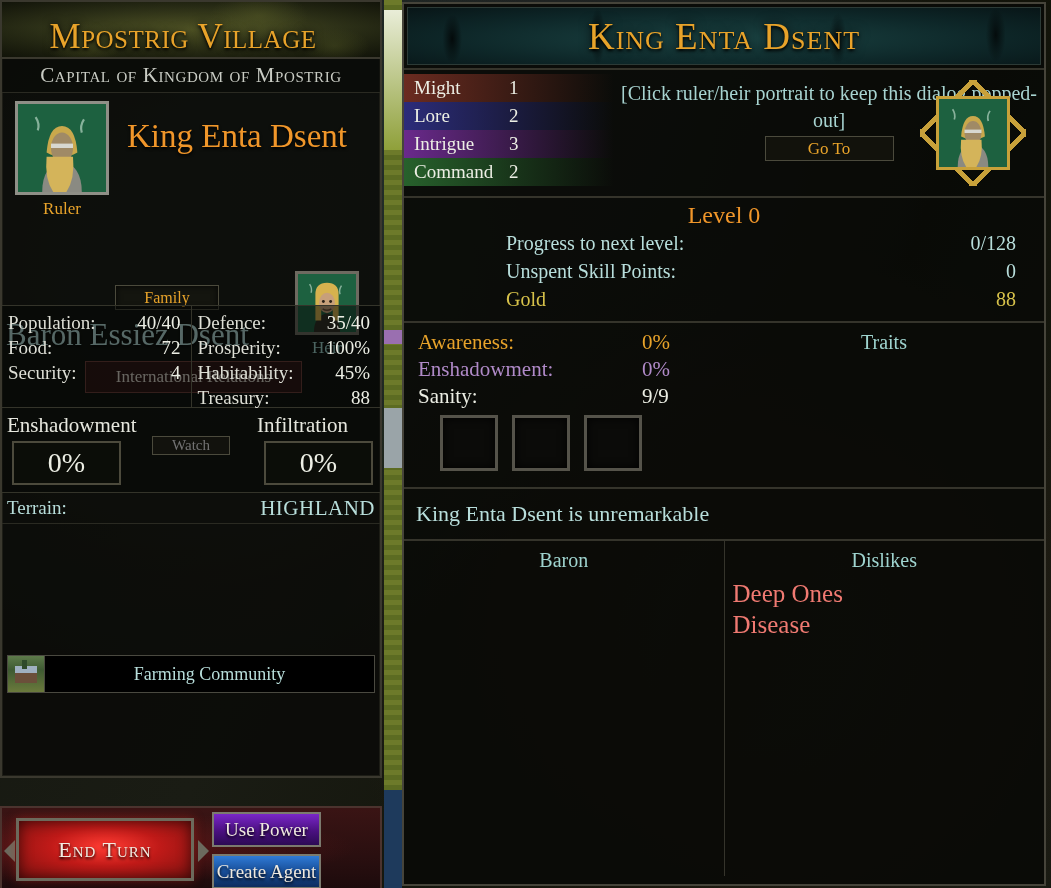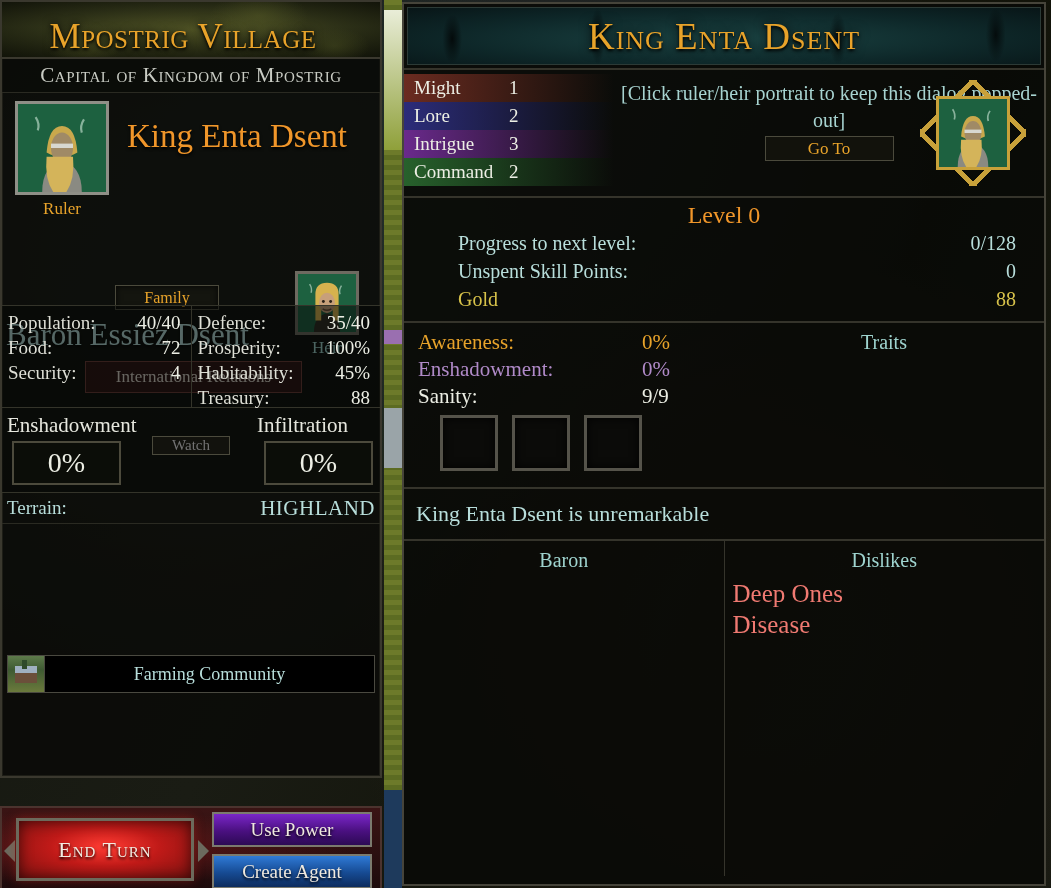--- a/index.html
+++ b/index.html
@@ -156,21 +156,21 @@
       radial-gradient(ellipse at 50% 45%, #ff3b32 0%, #c01a18 45%, #7c1210 100%);
     box-shadow:inset 0 0 14px rgba(0,0,0,.6), 0 0 10px rgba(220,40,30,.35);
     display:flex; align-items:center; justify-content:center;
     font-variant:small-caps; font-size:22px; letter-spacing:1px; color:#f2ece2;
     text-shadow:0 2px 3px #000;
   }
   .arrow-l,.arrow-r{ position:absolute; top:32px; width:0;height:0; }
   .arrow-l{ left:2px; border-top:11px solid transparent;border-bottom:11px solid transparent;border-right:11px solid #6b6a5e;}
   .arrow-r{ left:196px; border-top:11px solid transparent;border-bottom:11px solid transparent;border-left:11px solid #6b6a5e;}
   .side-btn{
-    position:absolute; left:210px; width:160px; height:35px;
+    position:absolute; left:210px; width:109px; height:35px;
     border:2px solid #7b7a6e;
     display:flex; align-items:center; justify-content:center;
     font-size:19px; color:#efe9df; text-shadow:0 2px 3px #000;
   }
   .side-btn.power{ top:4px; background:linear-gradient(180deg,#7a26c8 0%,#4a1080 55%,#2c0a54 100%); }
   .side-btn.agent{ top:46px; background:linear-gradient(180deg,#2f7ad6 0%,#164a92 55%,#0d2c5e 100%); }
 
   
   #map-sliver{
     position:absolute; left:384px; top:0; width:18px; height:888px;
@@ -243,21 +243,21 @@
       linear-gradient(315deg, transparent 0 24%, #c8a13a 24% 27%, transparent 27%);
   }
   .rf-img{
     position:absolute; left:16px; top:16px; width:74px; height:74px;
     border:3px solid #c8a13a; background:#1d6140; image-rendering:pixelated;
   }
 
   
   .sec-level{ height:125px; padding-top:4px; }
   .level-title{ text-align:center; font-size:24px; color:#f0962a; }
-  .lrow{ display:flex; justify-content:space-between; padding:0 28px 0 54px;
+  .lrow{ display:flex; justify-content:space-between; padding:0 28px 0 102px;
     font-size:20px; line-height:28px; color:#b8dedb; }
   .lrow.gold .k, .lrow.gold .v{ color:#d7c24a; }
 
   
   .sec-aware{ height:166px; position:relative; }
   .aw{ position:absolute; font-size:21px; line-height:27px; }
   .aw-k{ left:14px; }
   .aw-v{ left:238px; }
   .aw1{ top:6px; color:#e8a32a;}
   .aw2{ top:33px; color:#b08ac8;}

